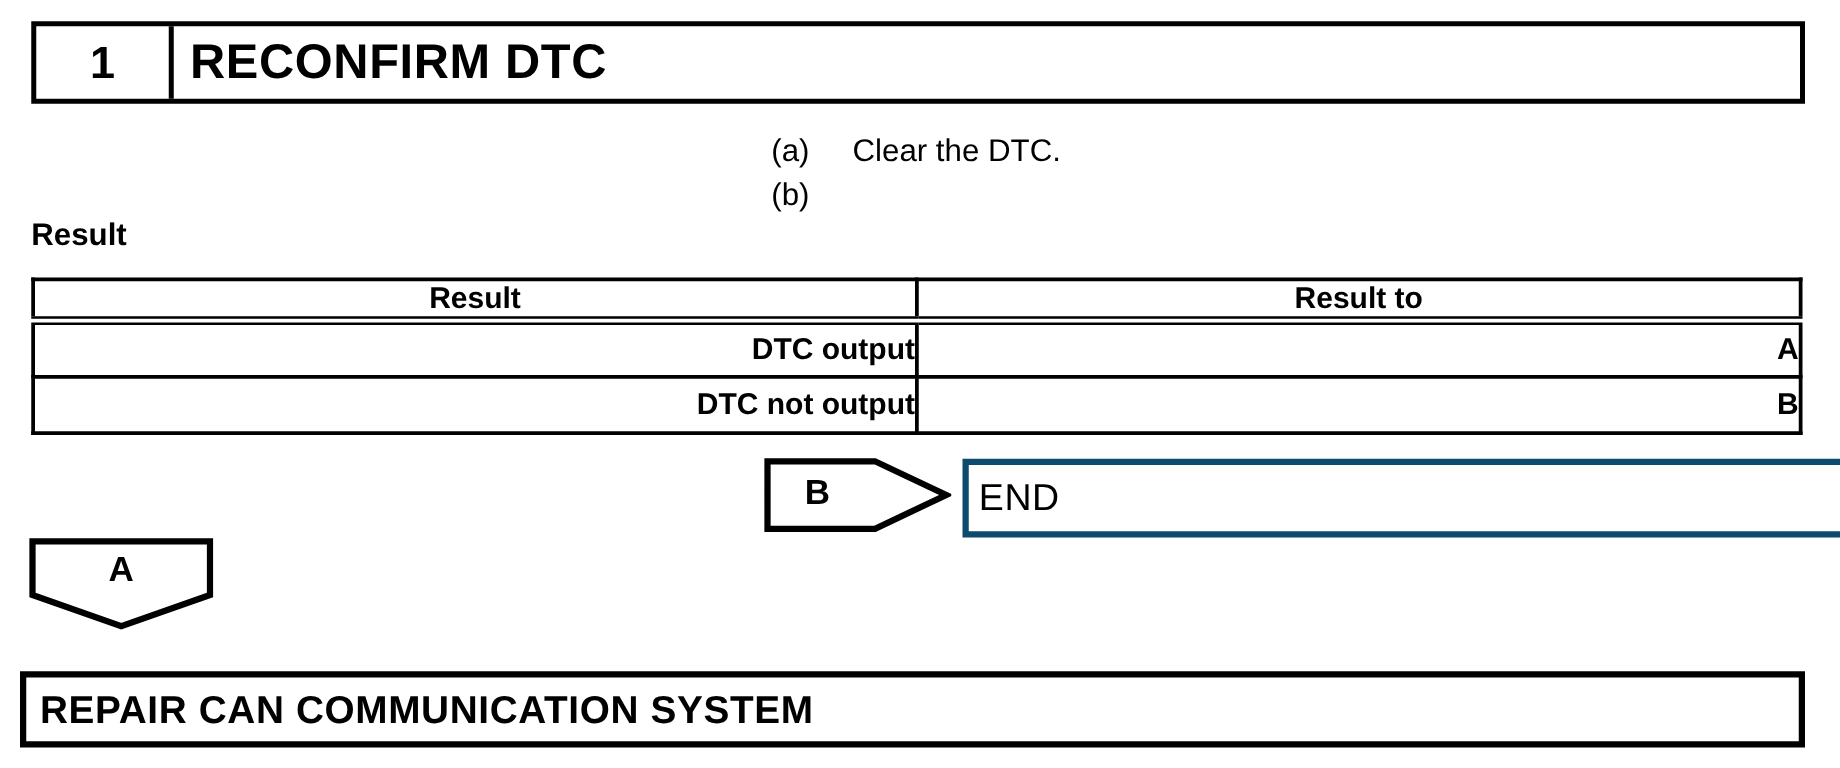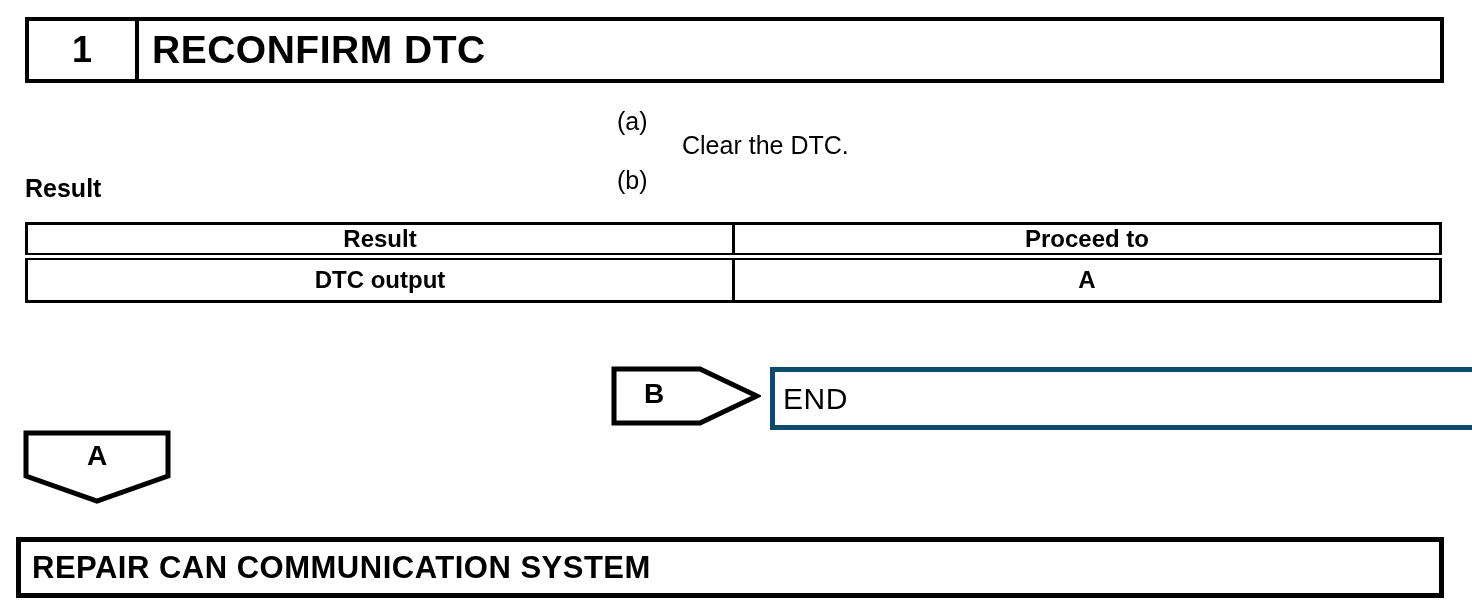--- a/index.html
+++ b/index.html
@@ -25,39 +25,39 @@
   }
   .step-title{
     flex:1;display:flex;align-items:center;padding-left:13px;
     font-size:39px;font-weight:bold;letter-spacing:0.5px;
   }
 
   
   .steps{position:absolute;left:617px;top:104px;font-size:25px;}
   .step-line{display:flex;line-height:35px;}
   .step-label{width:65px;flex:0 0 65px;}
-  .step-text{white-space:nowrap;margin-top:24px;}
+  .step-text{white-space:nowrap;}
 
   
   .result-heading{
     position:absolute;left:25px;top:174px;
     font-size:25px;font-weight:bold;
   }
 
   
   .result-table{
     position:absolute;left:25px;top:222px;width:1417px;
     border-collapse:collapse;background:#fff;
     font-size:24px;font-weight:bold;
   }
   .result-table th,.result-table td{
     border:3px solid #000;text-align:center;padding:0;
   }
   .result-table th{height:33px;border-bottom:7px double #000;}
-  .result-table td{height:45px;}
+  .result-table td{height:45px;text-align:right;}
   .result-table col.c1{width:50%;}
   .result-table col.c2{width:50%;}
 
   
   .connector-b{position:absolute;left:611px;top:365px;width:150px;height:62px;}
   .connector-b svg{position:absolute;left:0;top:0;}
   .connector-b .letter{
     position:absolute;left:0;top:0;width:86px;height:58px;
     display:flex;align-items:center;justify-content:center;
     font-size:28px;font-weight:bold;
@@ -110,27 +110,31 @@
   <div class="result-heading">Result</div>
 
   <table class="result-table">
     <colgroup>
         <col class="c1">
         <col class="c2">
       </colgroup>
     <thead>
       <tr>
         <th>Result</th>
-        <th>Proceed to</th>
+        <th>Result to</th>
       </tr>
     </thead>
     <tbody>
       <tr>
         <td>DTC output</td>
         <td>A</td>
+      </tr>
+      <tr>
+        <td>DTC not output</td>
+        <td>B</td>
       </tr>
     </tbody>
   </table>
 
   <div class="connector-b">
     <svg width="150" height="62" viewBox="0 0 150 62">
       <polygon points="3,4 89,4 146,31 89,58 3,58" fill="#ffffff" stroke="#000000" stroke-width="5"></polygon>
     </svg>
     <span class="letter">B</span>
   </div>

